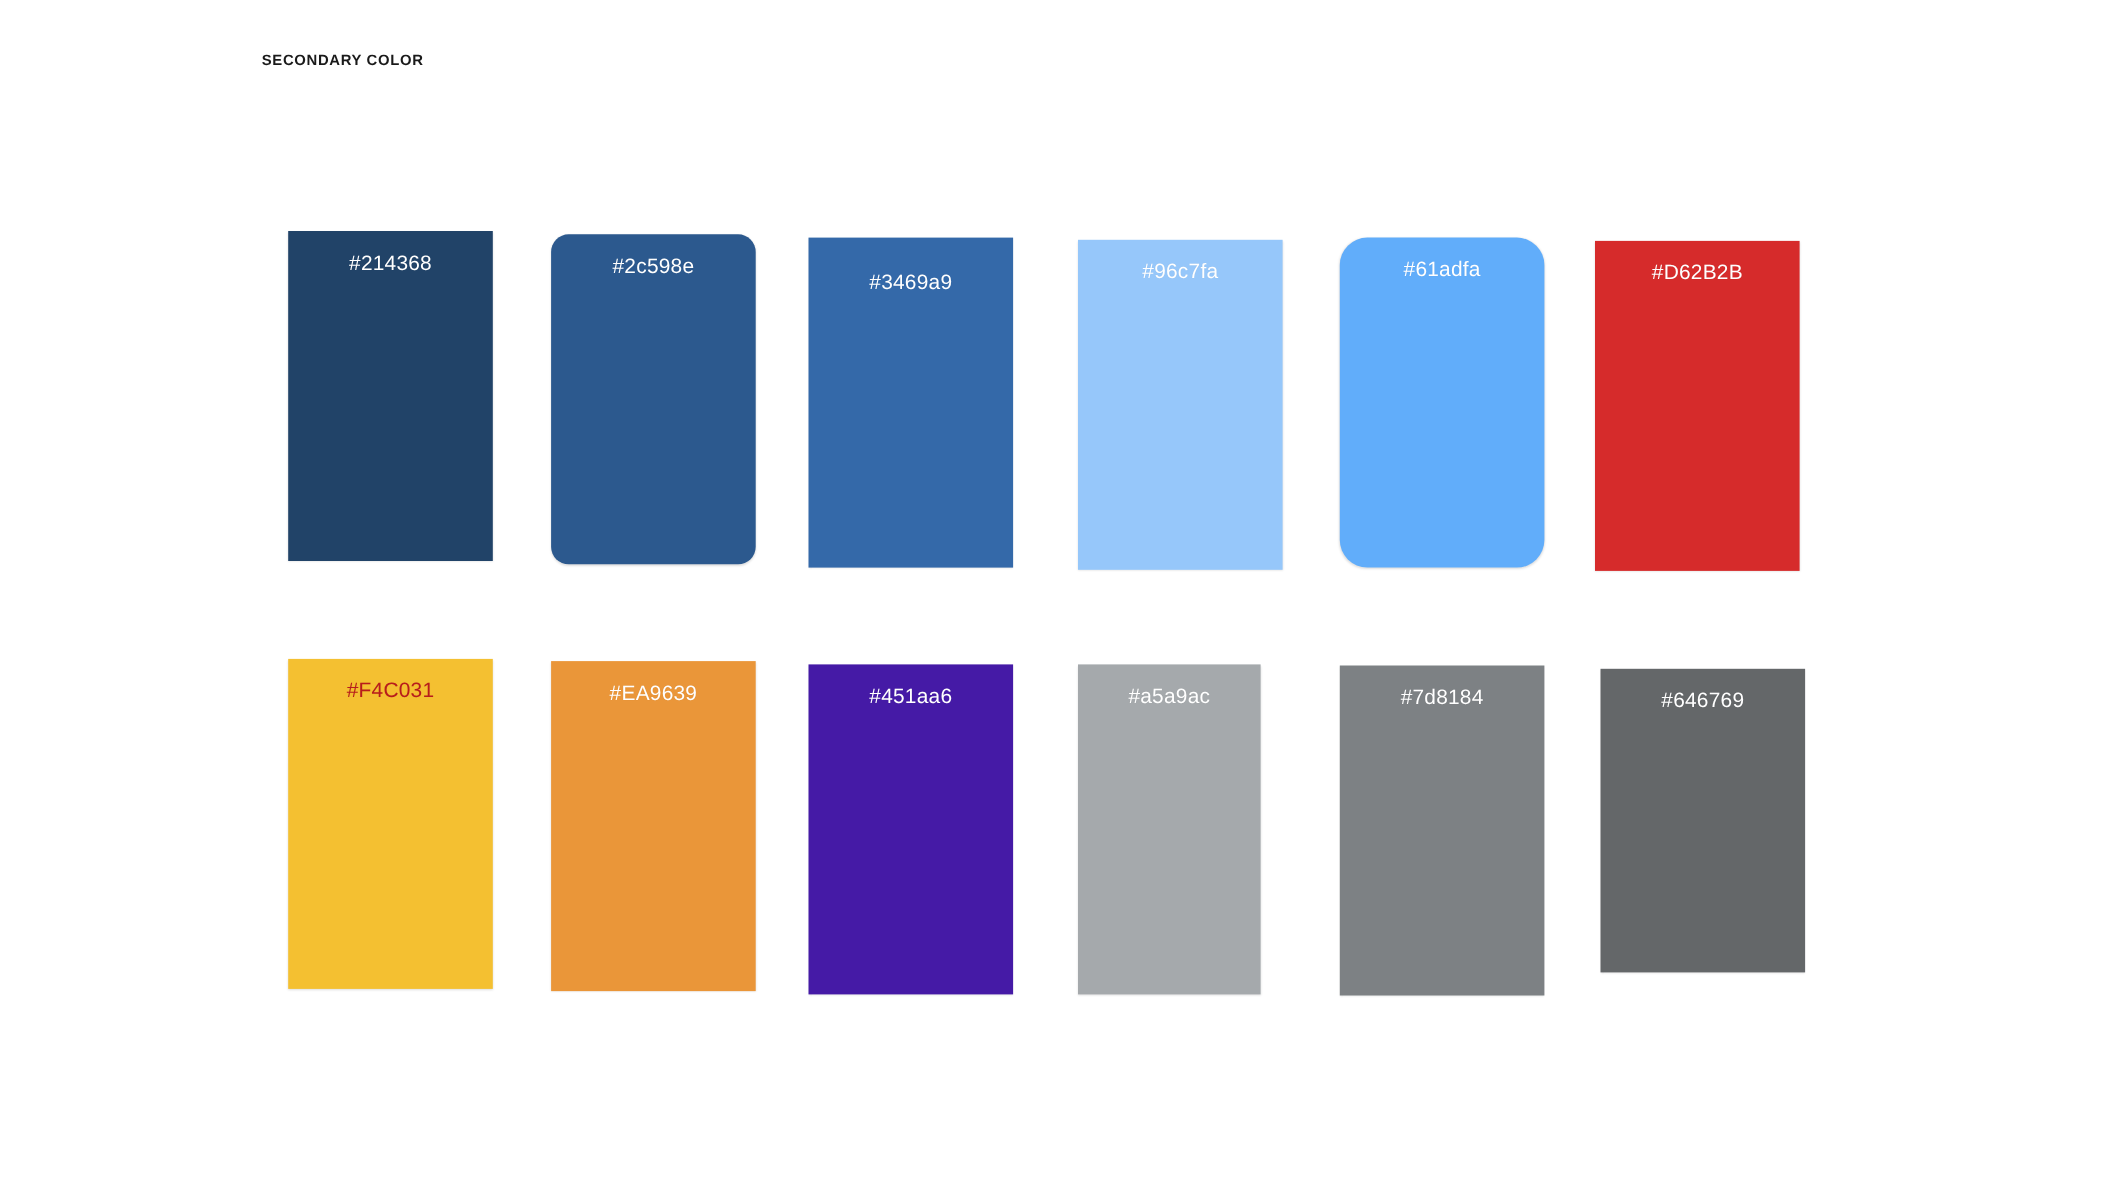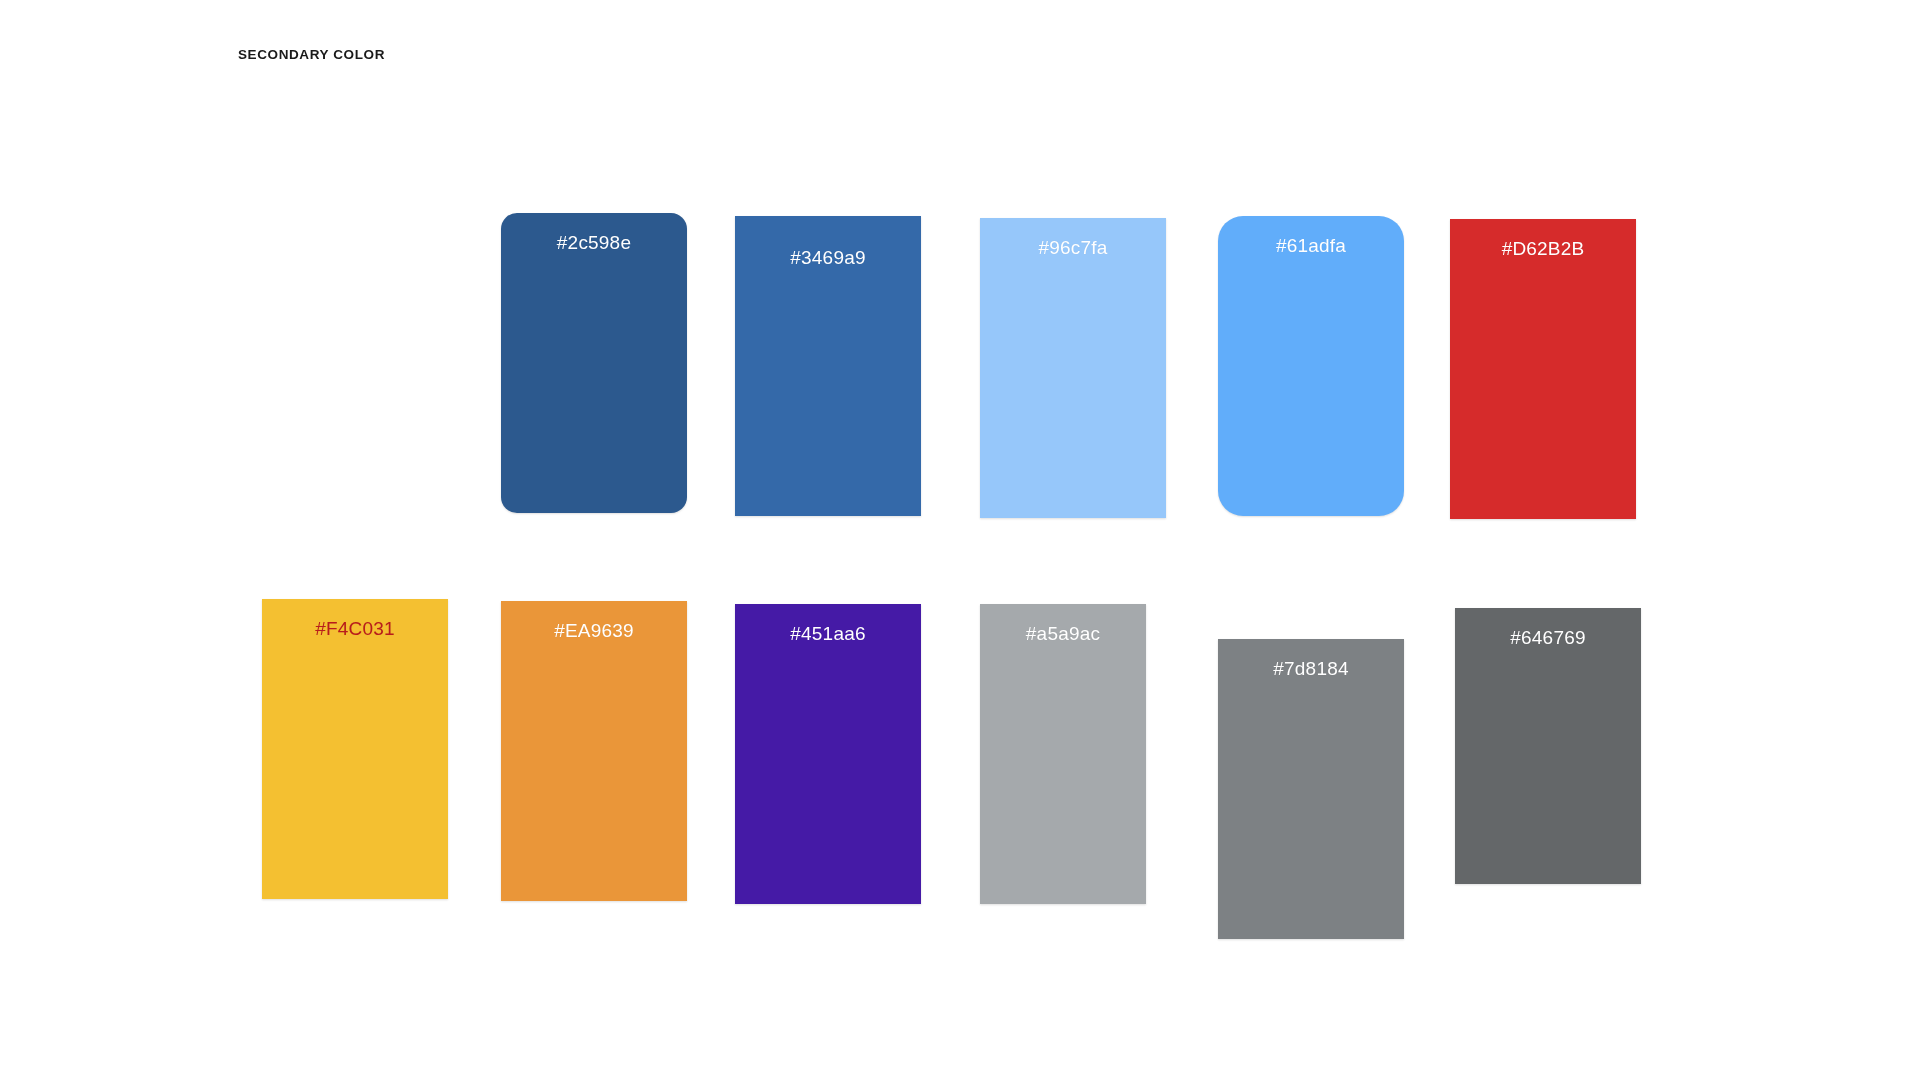--- a/index.html
+++ b/index.html
@@ -69,20 +69,23 @@
   }
 </style>
 </head>
 <body>
 
 <div id="palette-page" style="background: rgb(255, 255, 255);">
 
   <div id="section-title" style="color: rgb(26, 26, 26);">SECONDARY COLOR</div>
 
   <div class="swatch-row" id="swatch-row-1">
+      <div class="swatch" style="left: 262px; top: 5px; width: 186px; height: 300px; background: rgb(33, 67, 104);">
+        <div class="swatch-label" style="top: 20px; color: rgb(255, 255, 255);">#214368</div>
+      </div>
       <div class="swatch" style="left: 501px; top: 8px; width: 186px; height: 300px; background: rgb(44, 89, 142); border-radius: 16px;">
         <div class="swatch-label" style="top: 20px; color: rgb(255, 255, 255);">#2c598e</div>
       </div>
       <div class="swatch" style="left: 735px; top: 11px; width: 186px; height: 300px; background: rgb(52, 105, 169);">
         <div class="swatch-label" style="top: 32px; color: rgb(255, 255, 255);">#3469a9</div>
       </div>
       <div class="swatch" style="left: 980px; top: 13px; width: 186px; height: 300px; background: rgb(150, 199, 250);">
         <div class="swatch-label" style="top: 20px; color: rgb(255, 255, 255);">#96c7fa</div>
       </div>
       <div class="swatch" style="left: 1218px; top: 11px; width: 186px; height: 300px; background: rgb(97, 173, 250); border-radius: 25px;">
@@ -98,21 +101,21 @@
       </div>
       <div class="swatch" style="left: 501px; top: 5px; width: 186px; height: 300px; background: rgb(234, 150, 57);">
         <div class="swatch-label" style="top: 20px; color: rgb(255, 255, 255);">#EA9639</div>
       </div>
       <div class="swatch" style="left: 735px; top: 8px; width: 186px; height: 300px; background: rgb(69, 26, 166);">
         <div class="swatch-label" style="top: 20px; color: rgb(255, 255, 255);">#451aa6</div>
       </div>
       <div class="swatch" style="left: 980px; top: 8px; width: 166px; height: 300px; background: rgb(165, 169, 172);">
         <div class="swatch-label" style="top: 20px; color: rgb(255, 255, 255);">#a5a9ac</div>
       </div>
-      <div class="swatch" style="left: 1218px; top: 9px; width: 186px; height: 300px; background: rgb(125, 129, 132); margin-top: 34px;">
+      <div class="swatch" style="left: 1218px; top: 9px; width: 186px; height: 300px; background: rgb(125, 129, 132);">
         <div class="swatch-label" style="top: 20px; color: rgb(255, 255, 255);">#7d8184</div>
       </div>
       <div class="swatch" style="left: 1455px; top: 12px; width: 186px; height: 276px; background: rgb(100, 103, 105);">
         <div class="swatch-label" style="top: 20px; color: rgb(255, 255, 255);">#646769</div>
       </div>
     </div>
 
 </div>
 
 </body></html>

